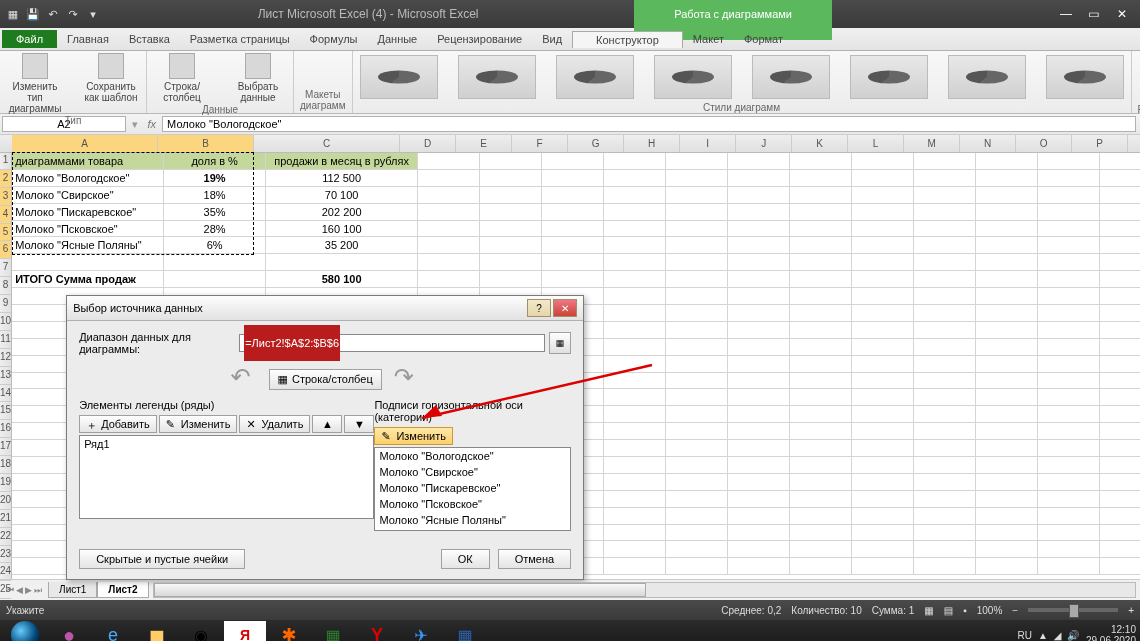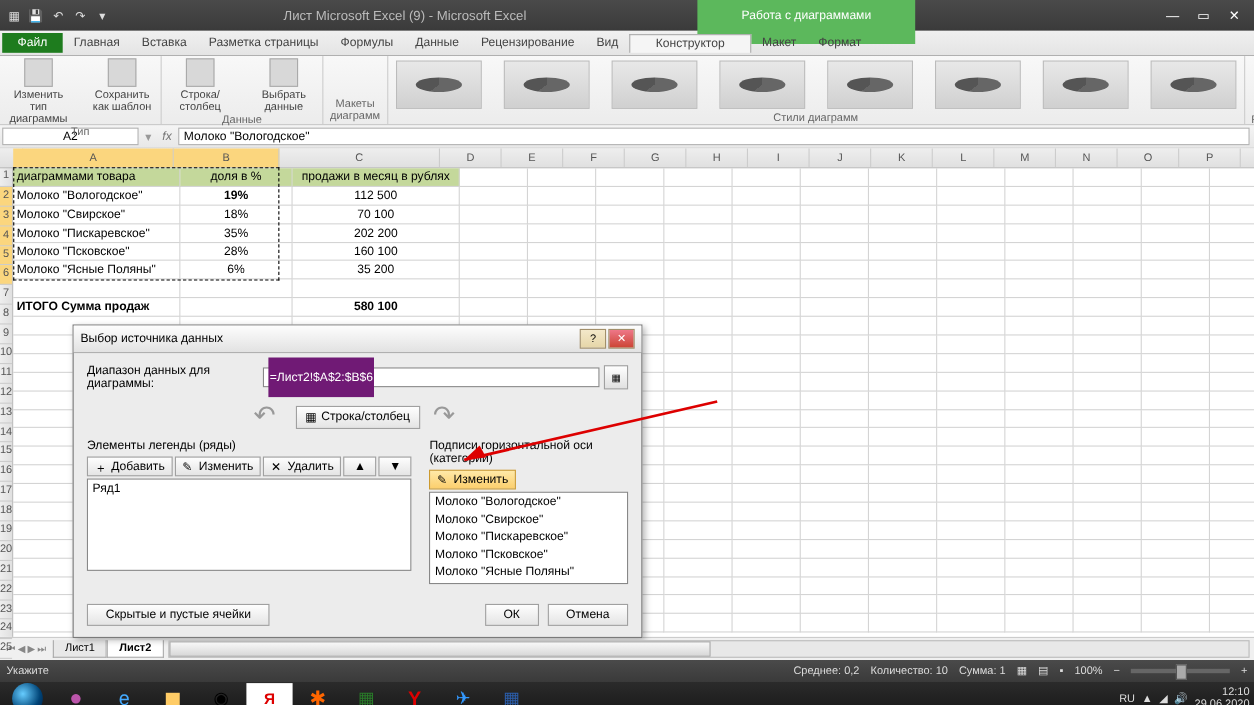--- a/index.html
+++ b/index.html
@@ -43,28 +43,28 @@
 
 .dialog{position:absolute;left:54px;top:160px;width:516px;background:#ececec;border:1px solid #7a7a7a;box-shadow:2px 2px 6px rgba(0,0,0,0.3)}
 .dialog-title{height:24px;background:linear-gradient(#fdfdfd,#e2e2e2);border-bottom:1px solid #b0b0b0;display:flex;align-items:center;padding:0 6px;font-size:11px}
 .dialog-title-btns{margin-left:auto;display:flex;gap:2px}
 .dlg-tbtn{width:22px;height:16px;border:1px solid #a28f6a;background:linear-gradient(#f3e8ca,#e6d6a8);display:flex;align-items:center;justify-content:center;font-size:10px}
 .dlg-tbtn.close{background:linear-gradient(#e78,#c43);color:#fff}
 .dialog-body{padding:10px 12px}
 .field-row{display:flex;align-items:center;margin-bottom:12px}
 .field-label{width:160px;font-size:11px}
 .range-input{flex:1;border:1px solid #888;background:#fff;padding:2px 4px;font-size:11px}
-.range-input span{background:#701a75;color:#fff;padding:12px 1px}
+.range-input span{background:#b91c1c;color:#fff;padding:12px 1px}
 .collapse-btn{width:20px;height:20px;border:1px solid #a0a0a0;background:linear-gradient(#fefefe,#e0e0e0);margin-left:4px;display:flex;align-items:center;justify-content:center;font-size:9px}
 .switch-row{display:flex;align-items:center;justify-content:center;gap:6px;margin-bottom:8px}
 .switch-btn{border:1px solid #a0a0a0;background:linear-gradient(#fefefe,#e4e4e4);padding:3px 8px;font-size:11px;display:flex;align-items:center;gap:4px}
 .arrow-swirl{width:38px;height:24px;position:relative}
 .arrow-swirl::before{content:"↶";position:absolute;font-size:24px;color:#999;left:6px;top:-4px}
 .arrow-swirl.r::before{content:"↷"}
-.two-cols{display:flex;gap:16px}
+.two-cols{display:flex;}
 .col-box{flex:1}
 .col-box-label{font-size:11px;margin-bottom:4px}
 .col-toolbar{display:flex;gap:2px;margin-bottom:2px}
 .mini-btn{border:1px solid #a0a0a0;background:linear-gradient(#fefefe,#e4e4e4);padding:2px 6px;font-size:11px;display:flex;align-items:center;gap:3px}
 .mini-btn .mico{width:12px;height:12px;display:inline-block}
 .mini-btn.highlight{background:linear-gradient(#ffe9a8,#fccf6d);border-color:#cc9a2e}
 .listbox{border:1px solid #888;background:#fff;height:82px;overflow:auto;font-size:11px}
 .listbox div{padding:2px 4px}
 .dialog-footer{display:flex;justify-content:space-between;padding:8px 12px 10px;align-items:center}
 .footer-btn{border:1px solid #a0a0a0;background:linear-gradient(#fefefe,#e4e4e4);padding:3px 16px;font-size:11px}
@@ -94,21 +94,21 @@
 <body>
 
 <div class="title-bar">
   <div class="qat">
     <div class="qat-btn">▦</div>
     <div class="qat-btn">💾</div>
     <div class="qat-btn">↶</div>
     <div class="qat-btn">↷</div>
     <div class="qat-btn">▾</div>
   </div>
-  <div class="title-text">Лист Microsoft Excel (9) - Microsoft Excel</div>
+  <div class="title-text">Лист Microsoft Excel (4) - Microsoft Excel</div>
   <div class="chart-tools-tab">Работа с диаграммами</div>
   <div class="win-controls">
     <div class="win-btn">—</div>
     <div class="win-btn">▭</div>
     <div class="win-btn">✕</div>
   </div>
 </div>
 
 <div class="menu-bar">
   <div class="file-tab">Файл</div>

